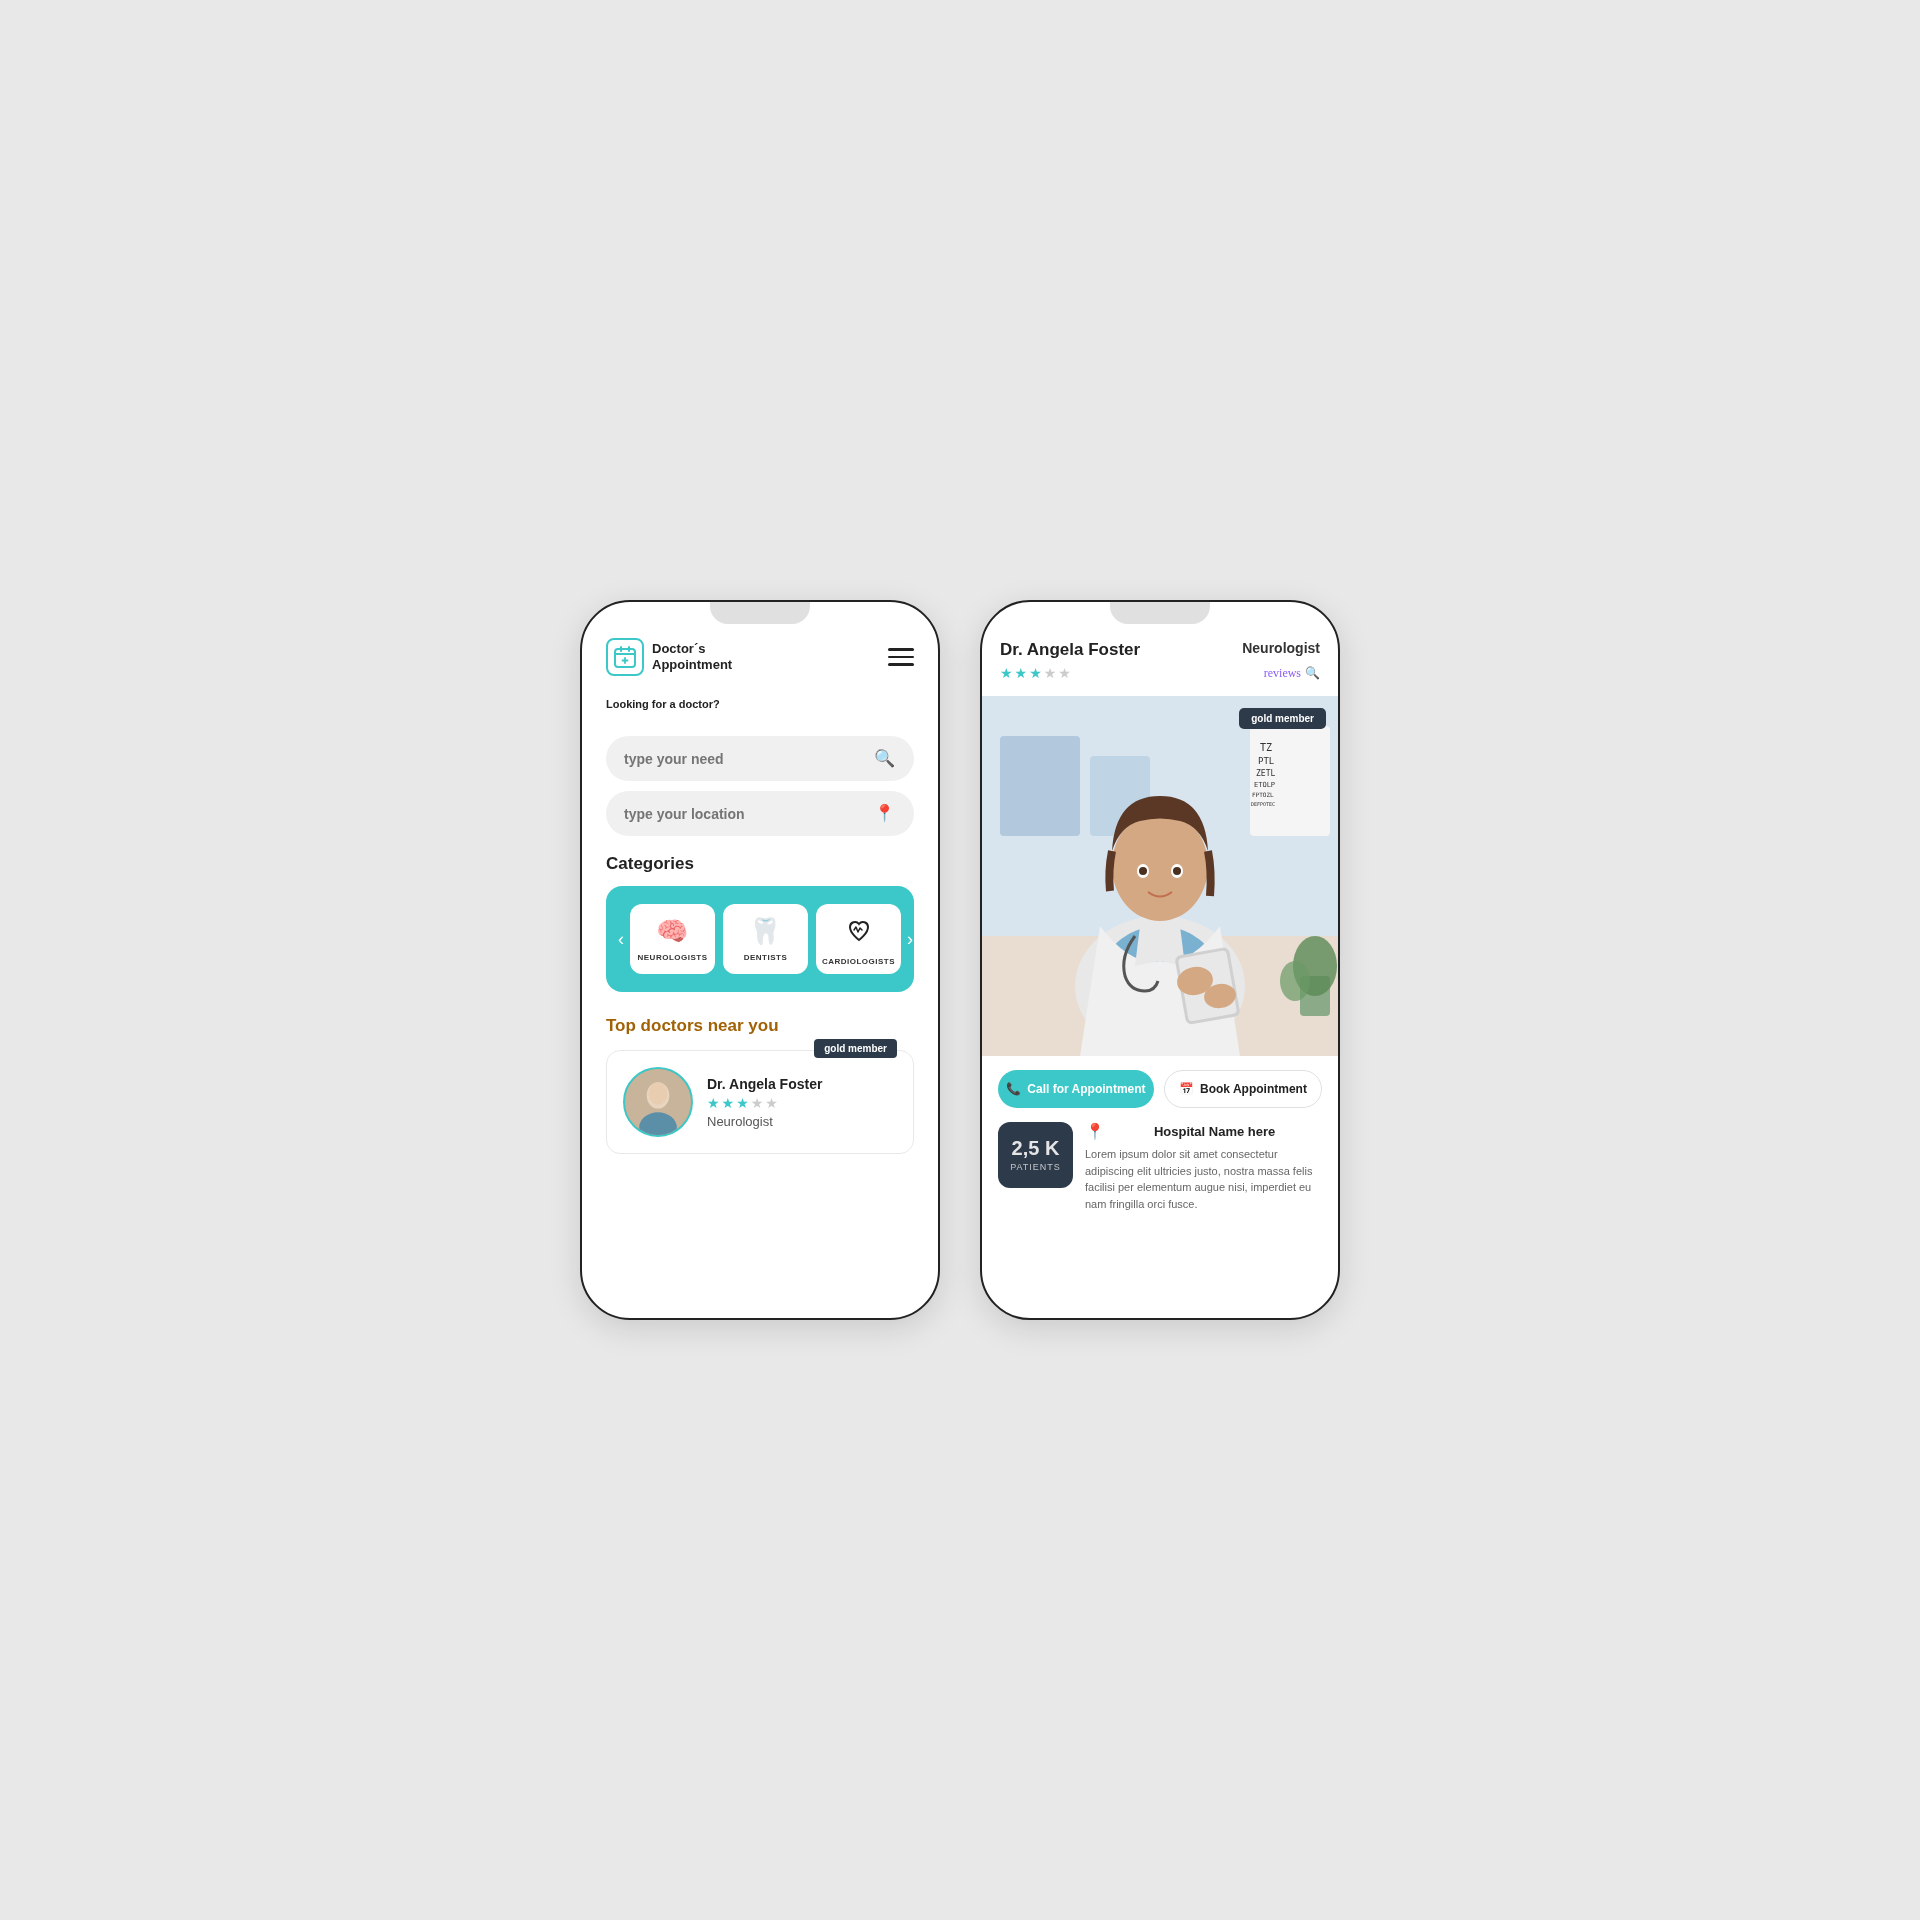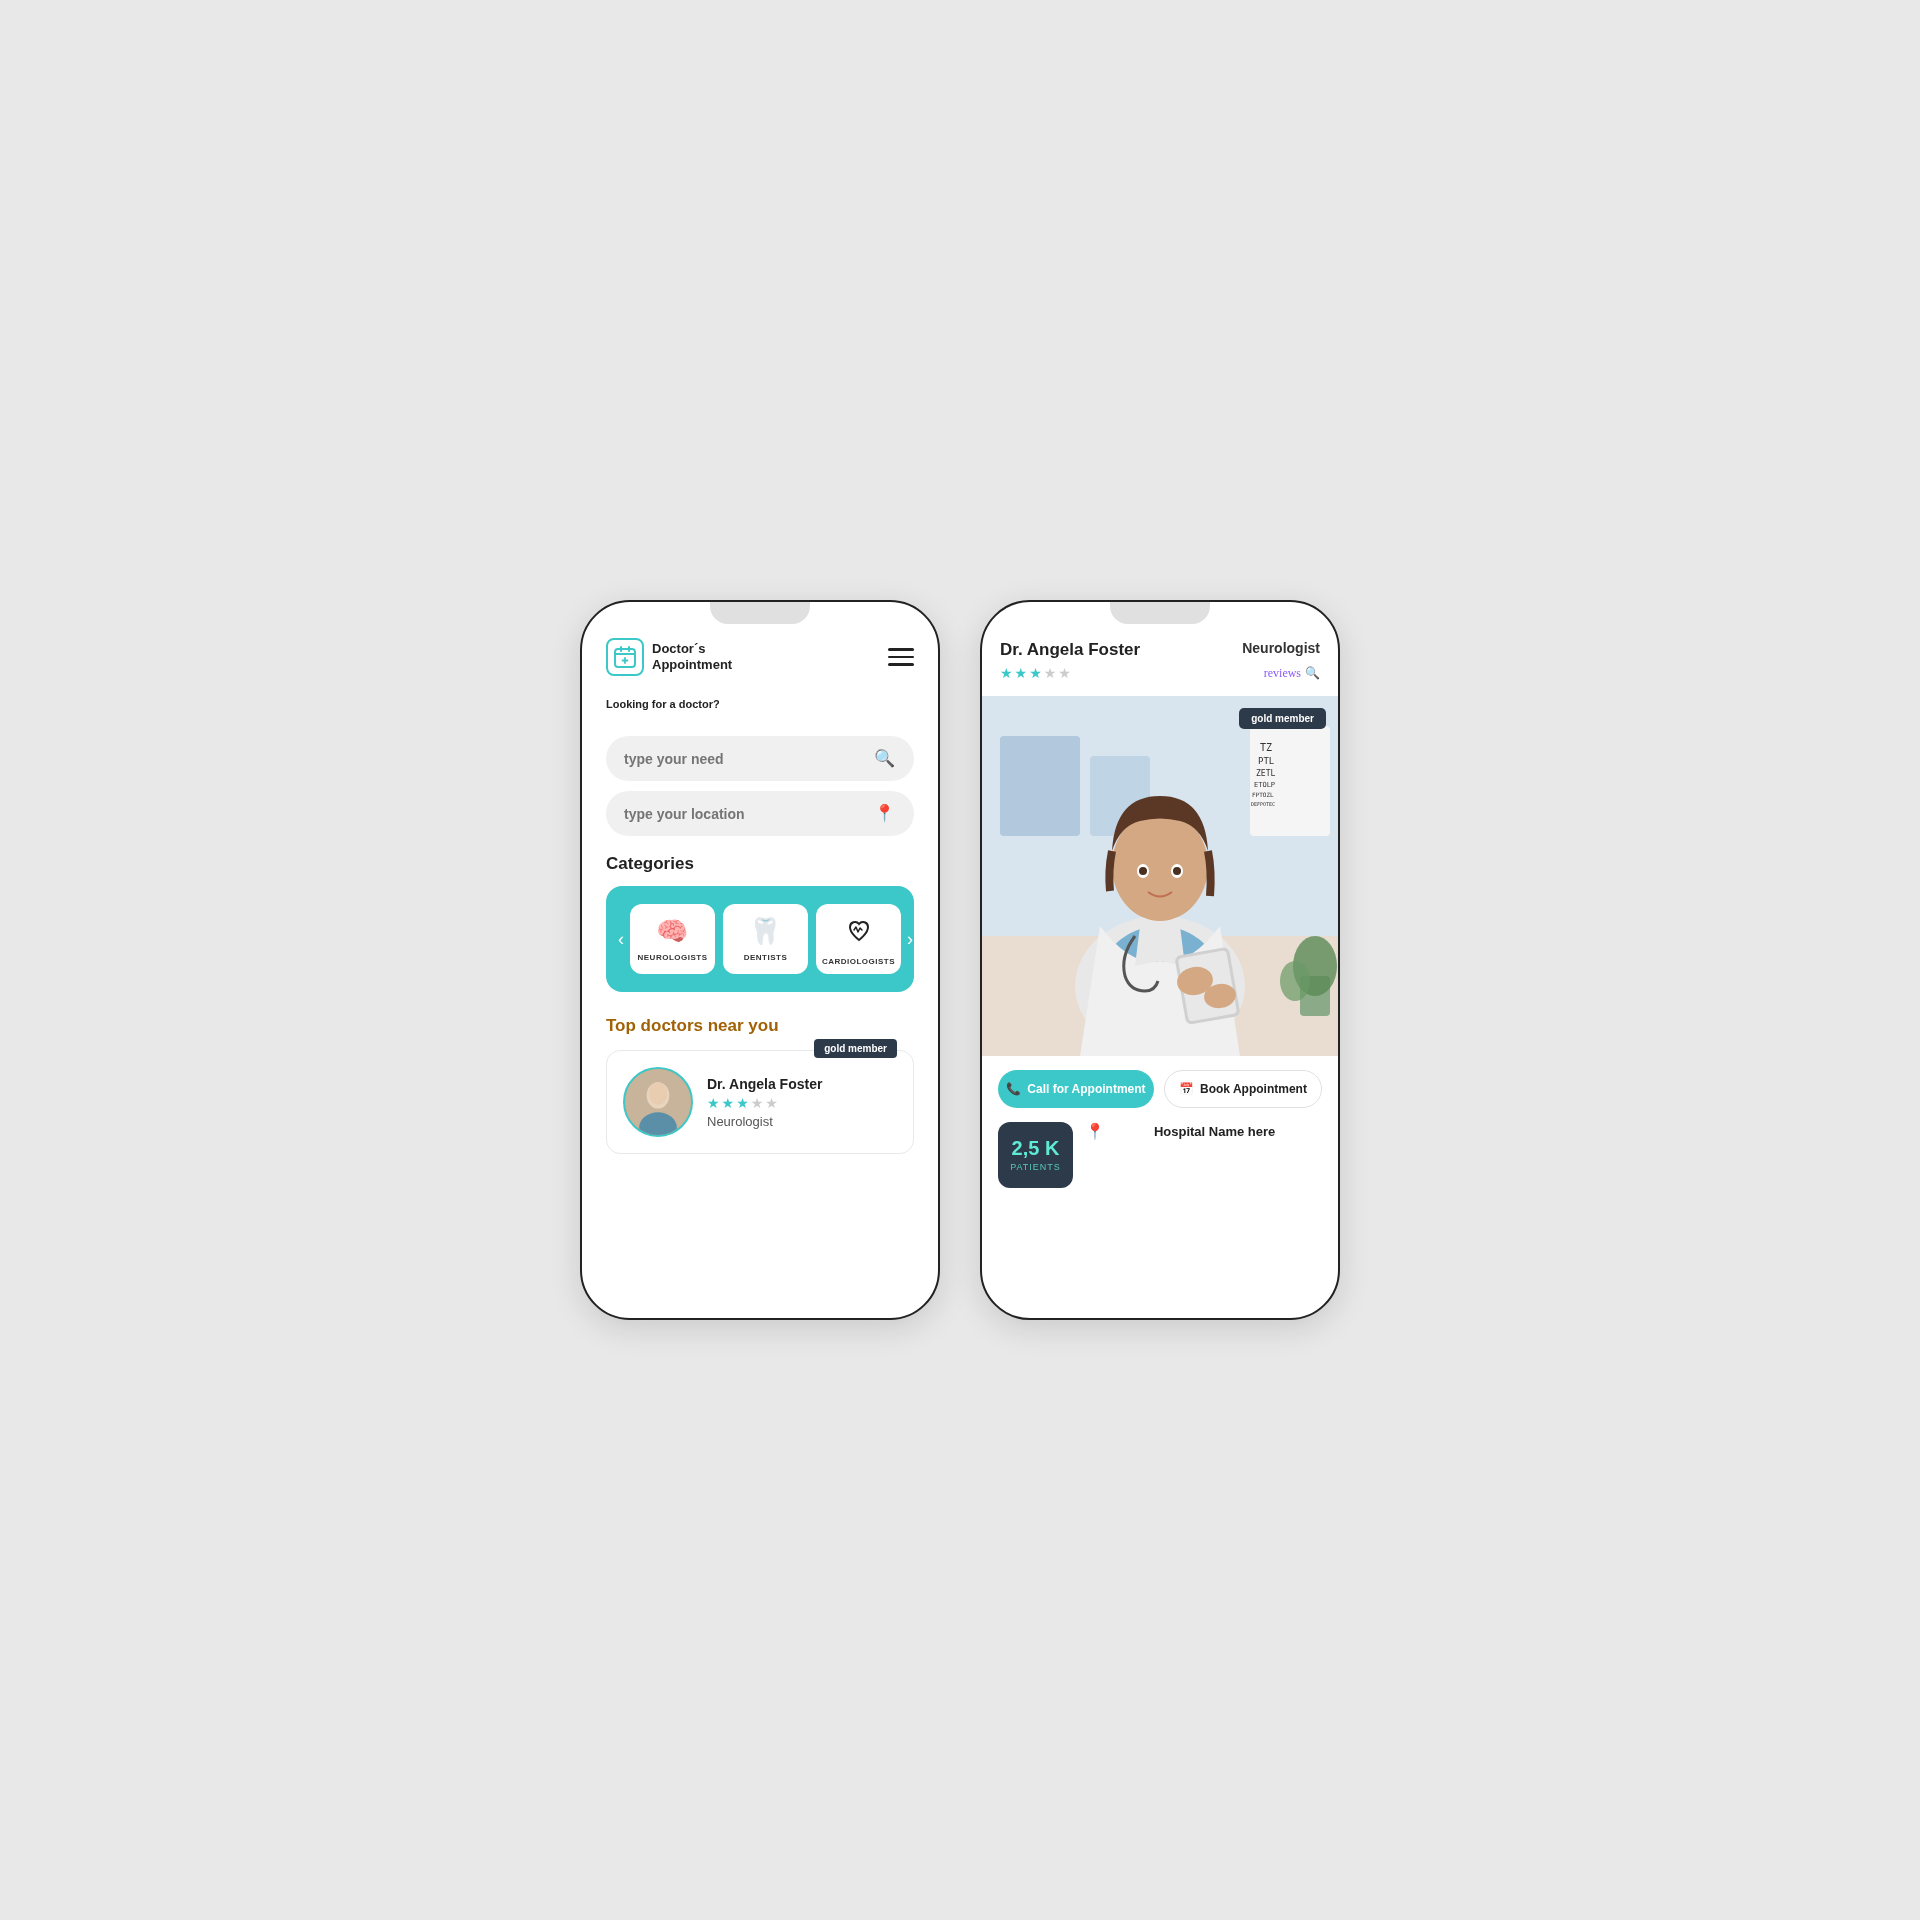--- a/index.html
+++ b/index.html
@@ -317,21 +317,21 @@
       gap: 6px;
     }
     .p2-info-row {
       display: flex;
       gap: 12px;
       padding: 0 16px 20px;
       align-items: flex-start;
     }
     .patients-box {
       background: #2d3a4a;
-      color: #5eead4;
+      color: #e5e5e5;
       border-radius: 12px;
       padding: 16px 12px;
       text-align: center;
       min-width: 75px;
       flex-shrink: 0;
     }
     .patients-count {
       font-size: 20px;
       font-weight: 700;
       line-height: 1;
@@ -552,17 +552,18 @@
     <div class="p2-info-row">
       <div class="patients-box">
         <div class="patients-count">2,5 K</div>
         <div class="patients-label">PATIENTS</div>
       </div>
       <div class="hospital-info">
         <div class="hospital-name-row">
           <span>📍</span>
           <span class="hospital-name">Hospital Name here</span>
         </div>
+        <div class="hospital-desc">Lorem ipsum dolor sit amet consectetur adipiscing elit ultricies justo, nostra massa felis facilisi per elementum augue nisi, imperdiet eu nam fringilla orci fusce.</div>
       </div>
     </div>
   </div>
 
 </div>
 
 </body></html>

